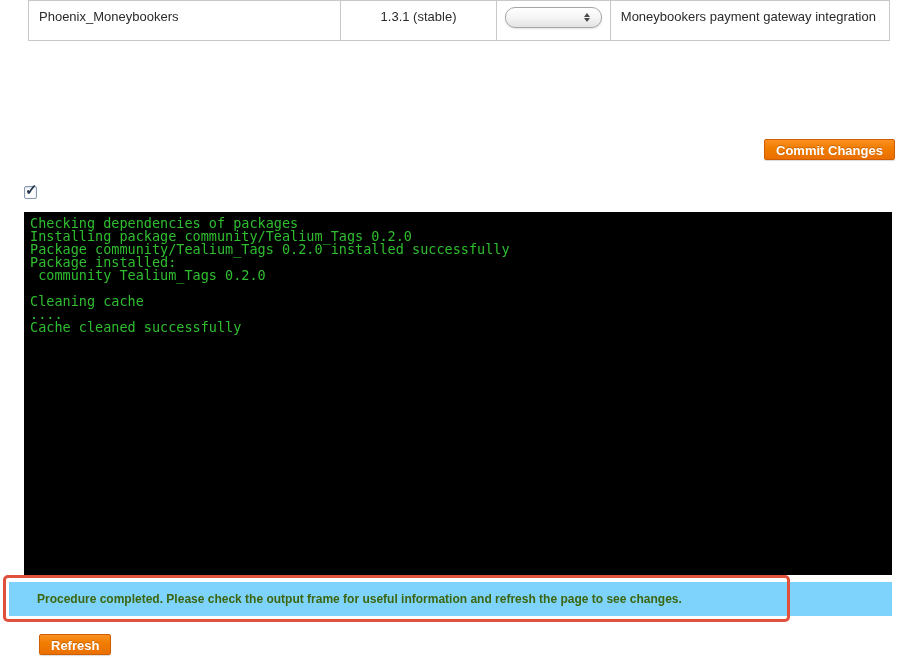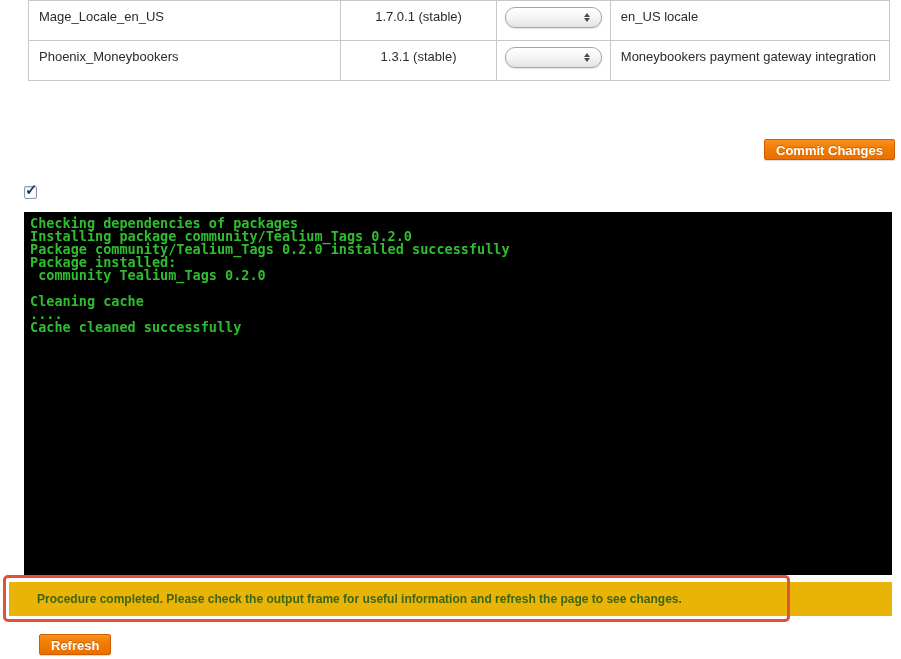--- a/index.html
+++ b/index.html
@@ -36,51 +36,39 @@
 
   
   .autoscroll { position:absolute; left:24px; top:185px; height:16px; font-size:13px; color:#222; cursor:default; }
   .cbx { position:relative; display:inline-block; width:13px; height:13px; border:1px solid #8a9ab0; border-radius:2px;
     background:#fdfdfd; vertical-align:-2px; margin-right:4px; box-shadow:inset 0 1px 2px rgba(80,110,160,0.25); }
   .cbx .tick { display:none; position:absolute; left:0px; top:-6px; font-size:15px; font-weight:bold; color:#25364f; }
   .cbx.checked .tick { display:block; }
 
   
   .console { position:absolute; left:24px; top:212px; width:868px; height:363px; background:#000000; overflow:hidden; }
-  .console pre { margin:0; padding:5px 6px; font-family:"DejaVu Sans Mono", monospace; font-weight:bold;
+  .console pre { margin:0; padding:5px 6px; font-family:"DejaVu Sans Mono", monospace; font-weight:normal;
     font-size:13.5px; line-height:13px; color:#2fbe2f; white-space:pre; }
 
   
-  .msg-bar { position:absolute; left:9px; top:582px; width:883px; height:34px; background:#eab308;
+  .msg-bar { position:absolute; left:9px; top:582px; width:883px; height:34px; background:#7dd3fc;
     display:flex; align-items:center;text-align:center; }
   .msg-bar .msg-text { padding-left:28px; font-size:12px; font-weight:bold; color:#3d6611; }
 
   
   .highlight-box { position:absolute; left:3px; top:575px; width:787px; height:47px;
     border:3px solid #e0513d; border-radius:5px; background:transparent; pointer-events:none; }
 </style>
 </head>
 <body>
 
 <div class="page">
 
   <table class="ext-table">
     <tbody>
-    <tr>
-      <td class="col-name">Mage_Locale_en_US</td>
-      <td class="col-version">1.7.0.1 (stable)</td>
-      <td class="col-action">
-        <span class="mac-select">
-          <span class="sel-value"></span>
-          <span class="arrow-up"></span>
-          <span class="arrow-dn"></span>
-        </span>
-      </td>
-      <td class="col-desc">en_US locale</td>
-    </tr>
 
 
     <tr>
       <td class="col-name">Phoenix_Moneybookers</td>
       <td class="col-version">1.3.1 (stable)</td>
       <td class="col-action">
         <span class="mac-select">
           <span class="sel-value"></span>
           <span class="arrow-up"></span>
           <span class="arrow-dn"></span>

